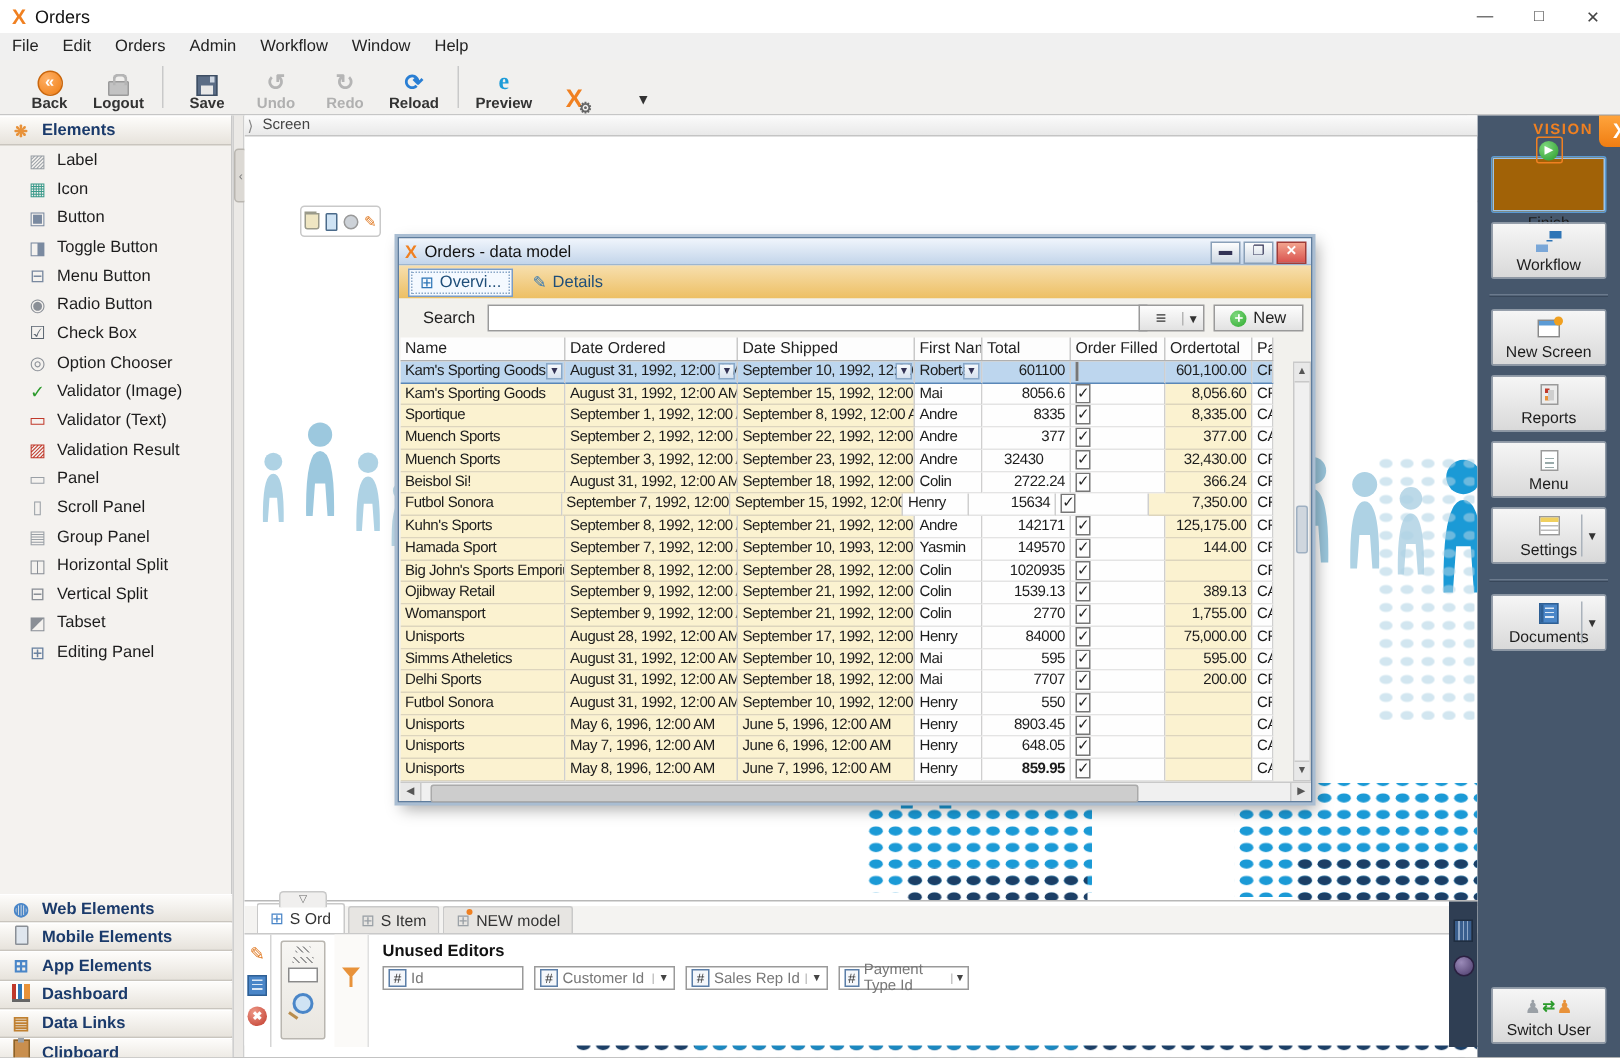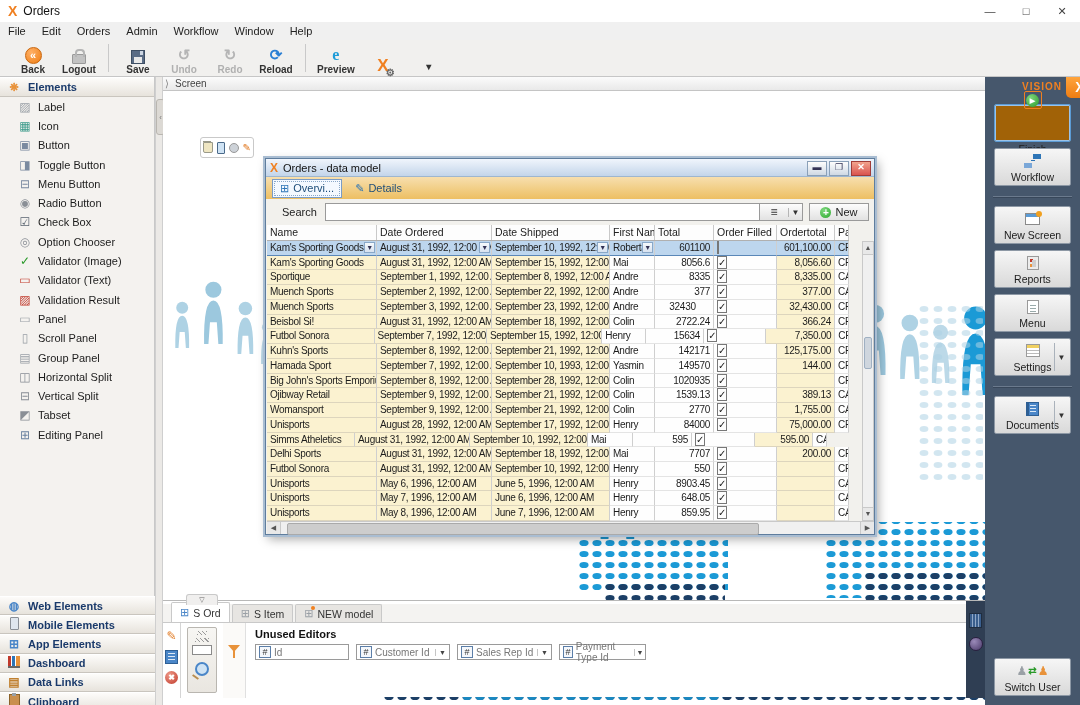--- a/index.html
+++ b/index.html
@@ -570,21 +570,21 @@
           <div class="td bg-c" style="width: 110px;">Unisports</div>
           <div class="td bg-c" style="width: 115px;">August 28, 1992, 12:00 AM</div>
           <div class="td bg-c" style="width: 118px;">September 17, 1992, 12:00 AM</div>
           <div class="td bg-w" style="width: 45px;">Henry</div>
           <div class="td bg-w num" style="width: 59px;">84000</div>
           <div class="td bg-w" style="width: 63px;"><span class="cb">✓</span></div>
           <div class="td bg-c num" style="width: 58px;">75,000.00</div>
           <div class="td bg-w" style="width: 14px;">CRE</div>
         </div>
         <div class="trow">
-          <div class="td bg-c" style="width: 88px;">Simms Atheletics</div>
+          <div class="td bg-c" style="width: 110px;">Simms Atheletics</div>
           <div class="td bg-c" style="width: 115px;">August 31, 1992, 12:00 AM</div>
           <div class="td bg-c" style="width: 118px;">September 10, 1992, 12:00 AM</div>
           <div class="td bg-w" style="width: 45px;">Mai</div>
           <div class="td bg-w num" style="width: 59px;">595</div>
           <div class="td bg-w" style="width: 63px;"><span class="cb">✓</span></div>
           <div class="td bg-c num" style="width: 58px;">595.00</div>
           <div class="td bg-w" style="width: 14px;">CAS</div>
         </div>
         <div class="trow">
           <div class="td bg-c" style="width: 110px;">Delhi Sports</div>
@@ -624,21 +624,21 @@
           <div class="td bg-w num" style="width: 59px;">648.05</div>
           <div class="td bg-w" style="width: 63px;"><span class="cb">✓</span></div>
           <div class="td bg-c num" style="width: 58px;"></div>
           <div class="td bg-w" style="width: 14px;">CAS</div>
         </div>
         <div class="trow">
           <div class="td bg-c" style="width: 110px;">Unisports</div>
           <div class="td bg-c" style="width: 115px;">May 8, 1996, 12:00 AM</div>
           <div class="td bg-c" style="width: 118px;">June 7, 1996, 12:00 AM</div>
           <div class="td bg-w" style="width: 45px;">Henry</div>
-          <div class="td bg-w num" style="width: 59px;">859.95</div>
+          <div class="td bg-w num" style="width: 59px; font-weight: bold;">859.95</div>
           <div class="td bg-w" style="width: 63px;"><span class="cb">✓</span></div>
           <div class="td bg-c num" style="width: 58px;"></div>
           <div class="td bg-w" style="width: 14px;">CAS</div>
         </div>
       </div>
     <div class="vscroll">
       <div class="vs-btn">▲</div>
       <div class="vs-thumb"></div>
       <div class="vs-btn dn">▼</div>
     </div>

